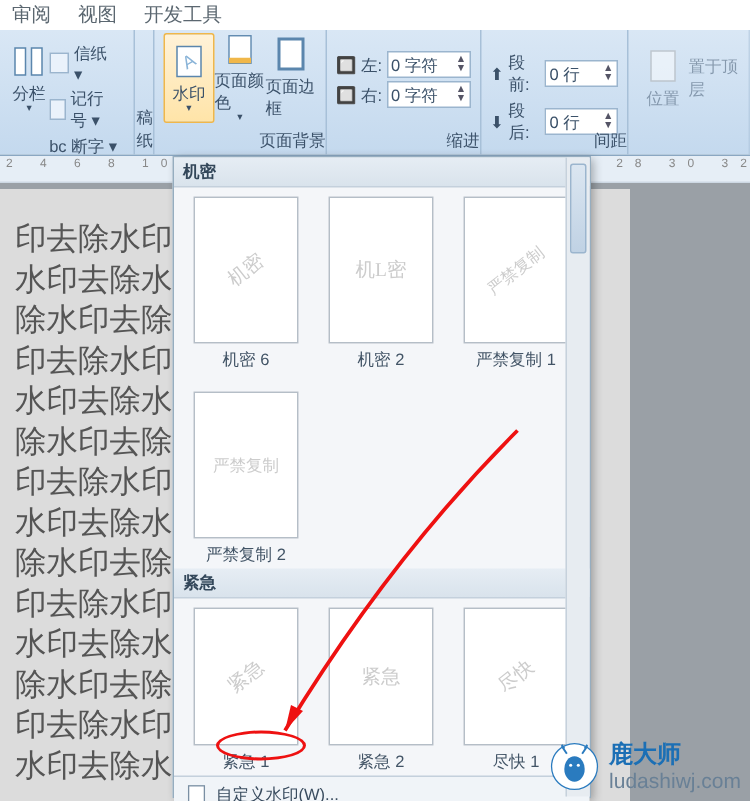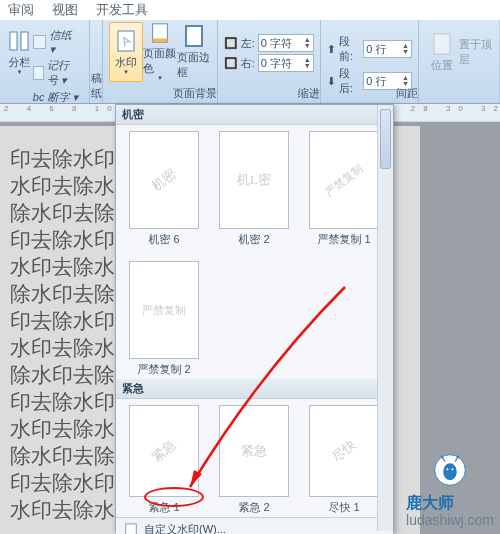--- a/index.html
+++ b/index.html
@@ -7,21 +7,21 @@
     
     .menubar { height: 20px; display: flex; align-items: center; gap: 18px; padding-left: 8px; color: #5b6770; font-size: 13px; }
     .menubar span { cursor: default; }
     
     .ribbon { height: 84px; background: linear-gradient(#d9e7f5,#c4d9ee); border-bottom: 1px solid #8aa7c2; display: flex; }
     .rgroup { border-right: 1px solid #a7c0d8; padding: 2px 6px 0 6px; display: flex; flex-direction: column; align-items: center; position: relative; }
     .rgroup .label { position: absolute; bottom: 2px; left: 0; right: 0; text-align: right; font-size: 11px; color: #3b5169; }
     .rbtn { display: flex; flex-direction: column; align-items: center; justify-content: center; width: 34px; height: 60px; cursor: pointer; font-size: 11px; color: #3b5169; }
     .rbtn .icn { width: 24px; height: 24px; margin-bottom: 2px; }
     .rbtn.wide { width: 44px; }
-    .small-stack { display: flex; flex-direction: column; gap: 2px; padding-top: 6px; margin-right: 4px; font-style: italic; }
+    .small-stack { display: flex; flex-direction: column; gap: 2px; padding-top: 6px; margin-right: 4px; }
     .small-item { font-size: 11px; color: #3b5169; display: flex; align-items: center; gap: 3px; cursor: pointer; }
     .small-item .dot { width: 14px; height: 14px; background: #eaf2fb; border: 1px solid #9bb5ce; }
     .spin-row { display: flex; align-items: center; gap: 3px; font-size: 11px; color: #3b5169; margin-bottom: 2px; }
     .spin { width: 56px; height: 18px; background: #fff; border: 1px solid #9bb5ce; display: flex; align-items: center; justify-content: space-between; padding: 0 2px; font-size: 11px; }
     .spin .arrows { font-size: 7px; line-height: 6px; color: #556; }
     .watermark-btn { border: 1px solid #f0b74a; background: linear-gradient(#fff2d8,#ffe4a8); border-radius: 2px; }
     .tri { font-size: 7px; margin-top: -2px; }
     
     .ruler { height: 18px; background: #e6eef6; border-bottom: 1px solid #cdd8e3; font-size: 8px; color: #888; padding-left: 4px; letter-spacing: 8px; overflow: hidden; white-space: nowrap; }
     
@@ -39,21 +39,21 @@
     .thumb .cap { font-size: 11px; color: #425466; margin-top: 3px; text-align: center; }
     .thumbs.two .thumb .box { height: 92px; }
     
     .gallery-footer { border-top: 1px solid #c4d0dc; background: #f0f4f8; }
     .gitem { display: flex; align-items: center; gap: 6px; padding: 4px 8px; font-size: 11px; color: #384b5e; cursor: pointer; }
     .gitem .gicn { width: 14px; height: 14px; }
     
     .annot { position: absolute; z-index: 30; pointer-events: none; }
     .oval { border: 2px solid #e11; border-radius: 50%; }
     
-    .brand { position: absolute; right: 6px; bottom: 6px; z-index: 40; display: flex; align-items: center; gap: 6px; background: rgba(255,255,255,0.0); flex-direction: column; }
+    .brand { position: absolute; right: 6px; bottom: 6px; z-index: 40; display: flex; align-items: center; gap: 6px; background: rgba(255,255,255,0.0); }
     .brand .deer { width: 34px; height: 34px; }
     .brand .txt { color: #1b6fb5; font-weight: bold; font-size: 16px; }
     .brand .dom { font-size: 14px; color: #698096; display: block; margin-top: -2px; }
     .scrollbar { position: absolute; right: 0; top: 0; width: 16px; height: 100%; background: #e7ecf1; border-left: 1px solid #c6d1dc; }
     .scrollbar .thumbv { position: absolute; top: 4px; left: 2px; right: 2px; height: 60px; background: linear-gradient(#dbe6f1,#c0d2e4); border: 1px solid #9bb5ce; border-radius: 2px; }
   </style>
 </head>
 <body>
 
 <div class="menubar">

